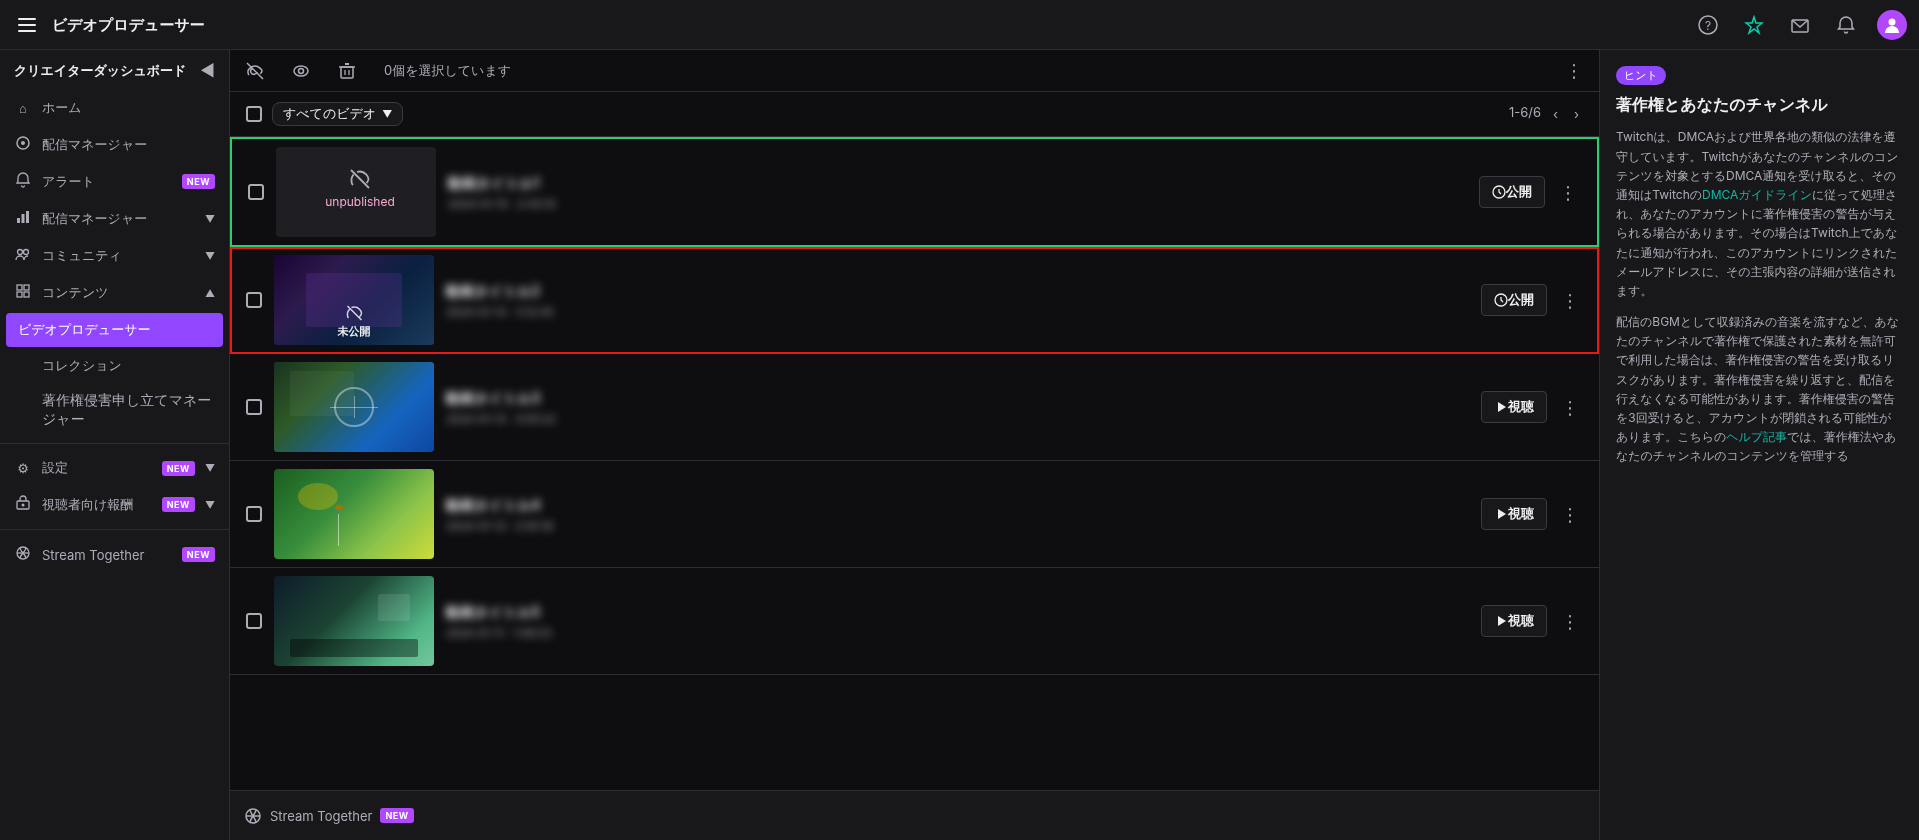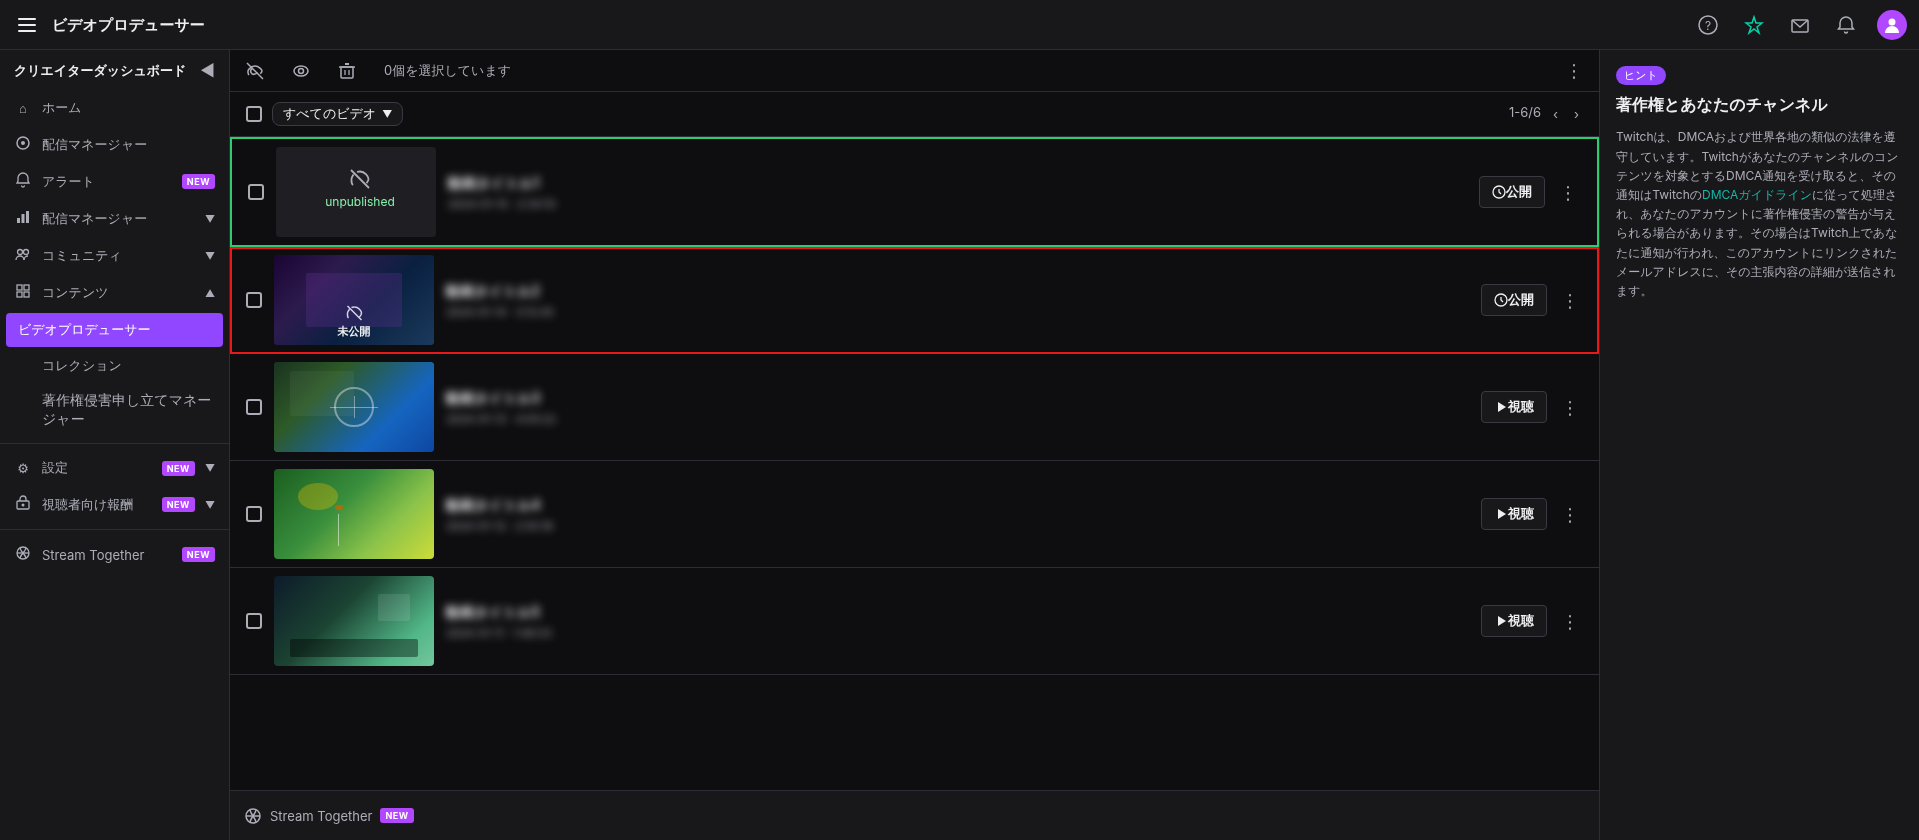--- a/index.html
+++ b/index.html
@@ -409,21 +409,21 @@
     <div class="video-list">
 
       <div class="video-row" style="border: 2px solid #2ecc71;">
         <div class="row-checkbox"></div>
         <div class="thumbnail">
           <div class="thumb-dark">
             <div class="thumb-overlay" style="position:relative; background: transparent; display:flex; flex-direction:column; align-items:center; justify-content:center; height:100%; width:100%;">
               <svg width="22" height="22" viewBox="0 0 22 22" fill="none">
                   <path d="M2 2l18 18M8 4A9 9 0 0 1 11 3.5c5 0 8.5 5 8.5 7.5 0 1.5-1 3-2 4.2M4 17C2 15.5 2.5 13 2.5 11c0-1.5 1-3 2-4.5" stroke="#adadb8" stroke-width="1.8"></path>
                 </svg>
-              <span style="font-size:12px; color:#86efac; margin-top:4px;">unpublished</span>
+              <span style="font-size:12px; color:#f9a8d4; margin-top:4px;">unpublished</span>
             </div>
           </div>
         </div>
         <div class="video-info" style="filter:blur(4px);">
           <span class="video-title">動画タイトル1</span>
           <span class="video-meta">2024-01-15 · 2:34:10</span>
         </div>
         <div class="video-actions">
           <button class="action-btn btn-publish">
             <svg width="14" height="14" viewBox="0 0 14 14" fill="none">
@@ -554,15 +554,18 @@
       <span class="new-badge">NEW</span>
     </div>
   </div>
 
   <div class="right-panel">
     <div class="hint-badge">ヒント</div>
     <div class="right-panel-title">著作権とあなたのチャンネル</div>
     <p class="right-panel-text">
       Twitchは、DMCAおよび世界各地の類似の法律を遵守しています。Twitchがあなたのチャンネルのコンテンツを対象とするDMCA通知を受け取ると、その通知はTwitchの<a href="#">DMCAガイドライン</a>に従って処理され、あなたのアカウントに著作権侵害の警告が与えられる場合があります。その場合はTwitch上であなたに通知が行われ、このアカウントにリンクされたメールアドレスに、その主張内容の詳細が送信されます。
     </p>
+    <p class="right-panel-text">
+      配信のBGMとして収録済みの音楽を流すなど、あなたのチャンネルで著作権で保護された素材を無許可で利用した場合は、著作権侵害の警告を受け取るリスクがあります。著作権侵害を繰り返すと、配信を行えなくなる可能性があります。著作権侵害の警告を3回受けると、アカウントが閉鎖される可能性があります。こちらの<a href="#">ヘルプ記事</a>では、著作権法やあなたのチャンネルのコンテンツを管理する
+    </p>
   </div>
 
 </div>
 
 </body></html>

